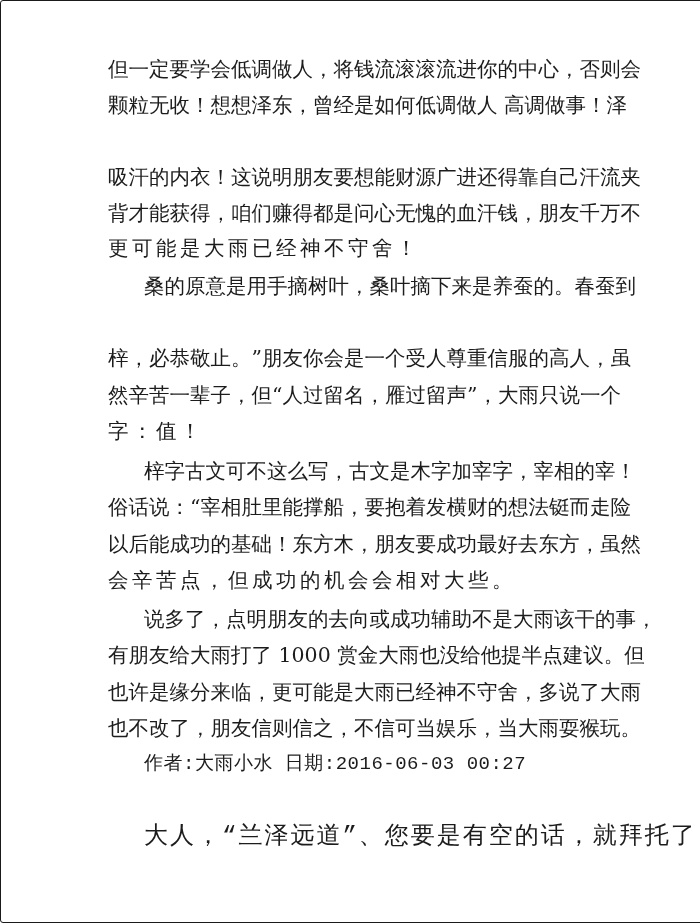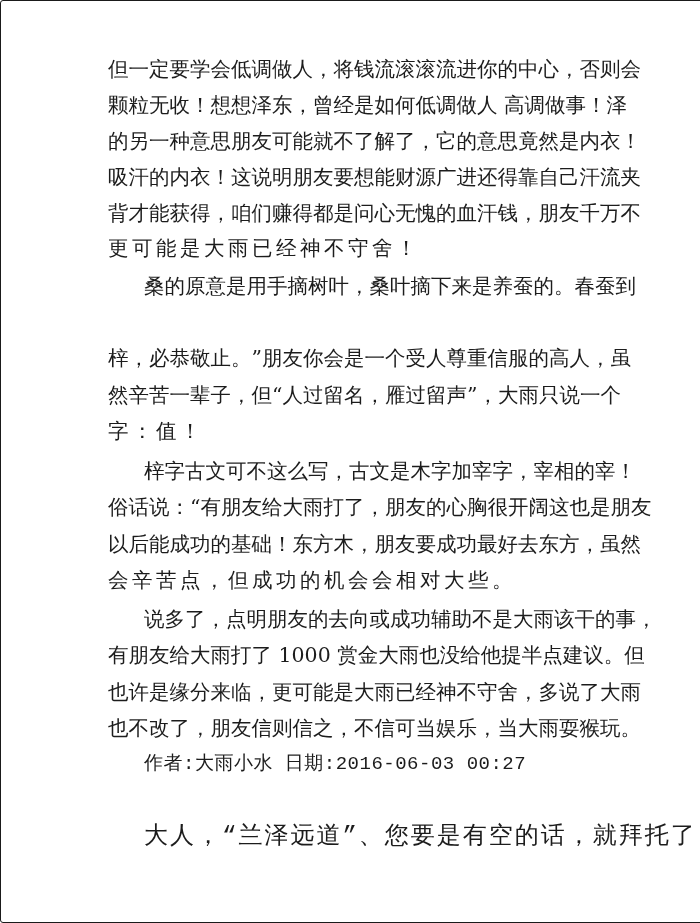--- a/index.html
+++ b/index.html
@@ -59,32 +59,31 @@
     letter-spacing: 0.5px;
   }
 </style>
 </head>
 <body>
 
 <div class="page">
 
   <div class="line justify" style="top:50px">但一定要学会低调做人，将钱流滚滚流进你的中心，否则会</div>
   <div class="line justify" style="top:86px">颗粒无收！想想泽东，曾经是如何低调做人 高调做事！泽</div>
-  <div class="line justify" style="top:122px">的另一种意思朋友可能就不了解了，它的意思竟然是内衣！</div>
   <div class="line justify" style="top:158px">吸汗的内衣！这说明朋友要想能财源广进还得靠自己汗流夹</div>
   <div class="line justify" style="top:194px">背才能获得，咱们赚得都是问心无愧的血汗钱，朋友千万不</div>
   <div class="line" style="top:229px">更可能是大雨已经神不守舍！</div>
 
   <div class="line justify indent" style="top:267px">桑的原意是用手摘树叶，桑叶摘下来是养蚕的。春蚕到</div>
   <div class="line justify" style="top:339px">梓，必恭敬止。”朋友你会是一个受人尊重信服的高人，虽</div>
   <div class="line justify" style="top:376px">然辛苦一辈子，但“人过留名，雁过留声”，大雨只说一个</div>
   <div class="line" style="top:412px">字：值！</div>
 
   <div class="line justify indent" style="top:452px">梓字古文可不这么写，古文是木字加宰字，宰相的宰！</div>
-  <div class="line justify" style="top:488px">俗话说：“有朋友给大雨打了，朋友的心胸很开阔这也是朋友</div>
+  <div class="line justify" style="top:488px">俗话说：“宰相肚里能撑船，要抱着发横财的想法铤而走险</div>
   <div class="line justify" style="top:525px">以后能成功的基础！东方木，朋友要成功最好去东方，虽然</div>
   <div class="line" style="top:561px">会辛苦点，但成功的机会会相对大些。</div>
 
   <div class="line justify indent" style="top:600px">说多了，点明朋友的去向或成功辅助不是大雨该干的事，</div>
   <div class="line justify" style="top:636px">有朋友给大雨打了 1000 赏金大雨也没给他提半点建议。但</div>
   <div class="line justify" style="top:673px">也许是缘分来临，更可能是大雨已经神不守舍，多说了大雨</div>
   <div class="line justify" style="top:709px">也不改了，朋友信则信之，不信可当娱乐，当大雨耍猴玩。</div>
 
   <div class="meta" style="top:745px">作者:大雨小水 日期:2016-06-03 00:27</div>
 

